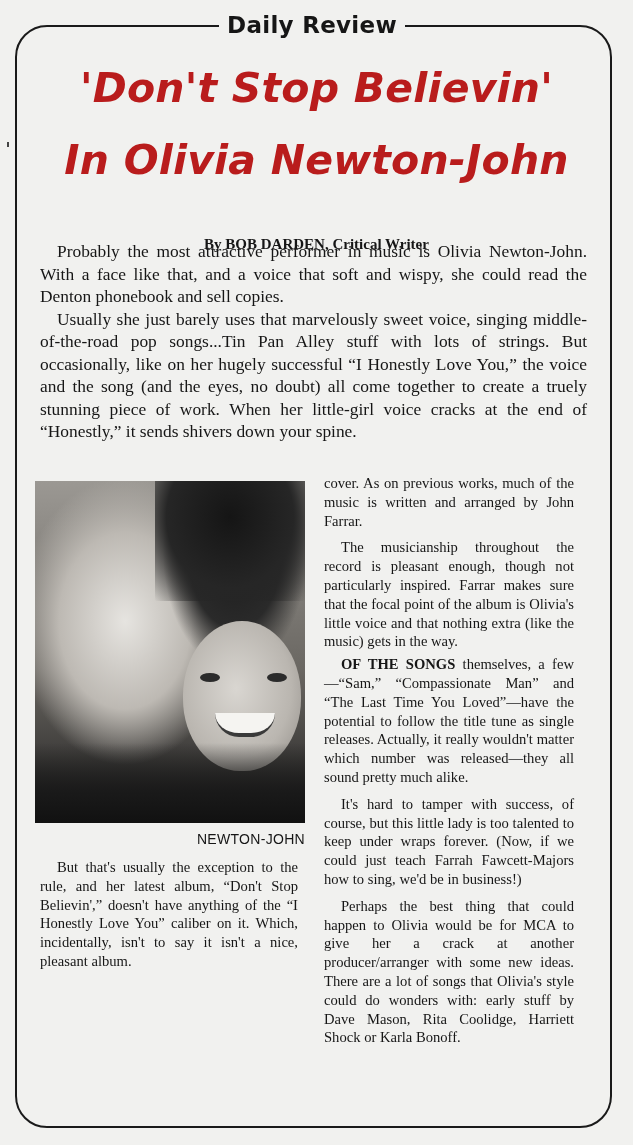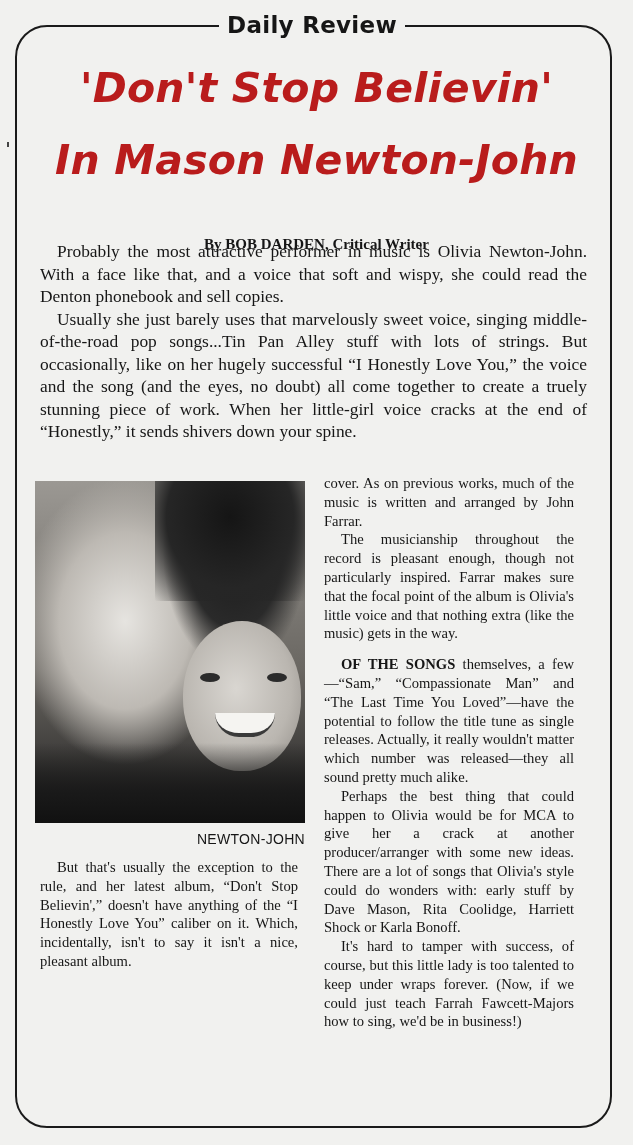--- a/index.html
+++ b/index.html
@@ -71,22 +71,22 @@
       position: absolute;
       left: 40px; top: 858px;
       width: 258px;
     }
     .col-right {
       position: absolute;
       left: 324px; top: 474px;
       width: 250px;
     }
     .col p { font-size: 14.6px; line-height: 18.8px; }
-    .col p + p { margin-top: 0; }
-    .col p.gap { margin-top: 12px; }
+    .col p + p { margin-top: 8px; }
+    .col p.gap { margin-top: 4px; }
     .runin { font-weight: bold; }
     .photo {
       position: absolute;
       left: 35px; top: 481px;
       width: 270px; height: 342px;
       background:
         radial-gradient(ellipse 60px 75px at 212px 200px, #d8d6d2 0%, #c9c6c1 45%, rgba(0,0,0,0) 75%),
         radial-gradient(ellipse 32px 11px at 218px 248px, #f4f3f0 0%, rgba(255,255,255,0) 100%),
         radial-gradient(ellipse 85px 140px at 200px 70px, #1c1c1c 0%, #2a2a2a 55%, rgba(0,0,0,0) 85%),
         radial-gradient(ellipse 120px 160px at 90px 140px, #e6e4e0 0%, #bdb9b3 55%, rgba(0,0,0,0) 90%),
@@ -136,21 +136,21 @@
 
 <div class="tick"></div>
 
 <div class="box"></div>
 
 <div class="kicker">
   <span>Daily Review</span>
 </div>
 
 <div class="headline h1">'Don't Stop Believin'</div>
-<div class="headline h2">In Mason Newton-John</div>
+<div class="headline h2">In Olivia Newton-John</div>
 
 <div class="byline">By BOB DARDEN, Critical Writer</div>
 
 <div class="body-text lead">
   <p>Probably the most attractive performer in music is Olivia Newton-John. With a face like that, and a voice that soft and wispy, she could read the Denton phonebook and sell copies.</p>
   <p>Usually she just barely uses that marvelously sweet voice, singing middle-of-the-road pop songs...Tin Pan Alley stuff with lots of strings. But occasionally, like on her hugely successful “I Honestly Love You,” the voice and the song (and the eyes, no doubt) all come together to create a truely stunning piece of work. When her little-girl voice cracks at the end of “Honestly,” it sends shivers down your spine.</p>
 </div>
 
 <div class="photo">
   <div class="hair-dark"></div>
@@ -163,15 +163,15 @@
 <div class="caption">NEWTON-JOHN</div>
 
 <div class="body-text col col-left">
   <p><span class="runin"></span><span>But that's usually the exception to the rule, and her latest album, “Don't Stop Believin',” doesn't have anything of the “I Honestly Love You” caliber on it. Which, incidentally, isn't to say it isn't a nice, pleasant album.</span></p>
 </div>
 
 <div class="body-text col col-right">
   <p style="text-indent:0"><span>cover. As on previous works, much of the music is written and arranged by John Farrar.</span></p>
   <p><span>The musicianship throughout the record is pleasant enough, though not particularly inspired. Farrar makes sure that the focal point of the album is Olivia's little voice and that nothing extra (like the music) gets in the way.</span></p>
   <p class="gap"><span class="runin">OF THE SONGS</span><span> themselves, a few—“Sam,” “Compassionate Man” and “The Last Time You Loved”—have the potential to follow the title tune as single releases. Actually, it really wouldn't matter which number was released—they all sound pretty much alike.</span></p>
+  <p><span>It's hard to tamper with success, of course, but this little lady is too talented to keep under wraps forever. (Now, if we could just teach Farrah Fawcett-Majors how to sing, we'd be in business!)</span></p>
   <p><span>Perhaps the best thing that could happen to Olivia would be for MCA to give her a crack at another producer/arranger with some new ideas. There are a lot of songs that Olivia's style could do wonders with: early stuff by Dave Mason, Rita Coolidge, Harriett Shock or Karla Bonoff.</span></p>
-  <p><span>It's hard to tamper with success, of course, but this little lady is too talented to keep under wraps forever. (Now, if we could just teach Farrah Fawcett-Majors how to sing, we'd be in business!)</span></p>
 </div>
 
 </body></html>

